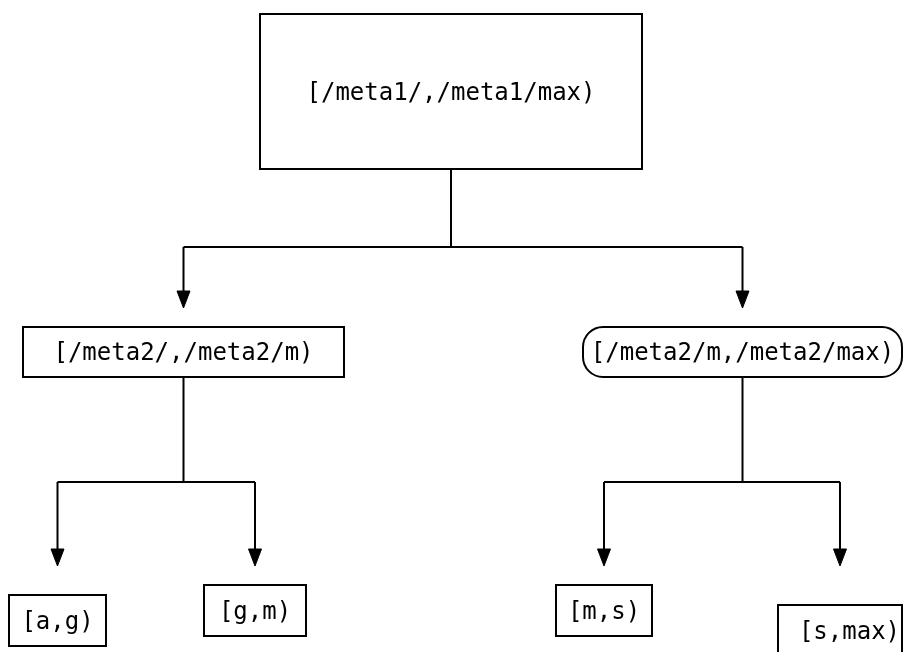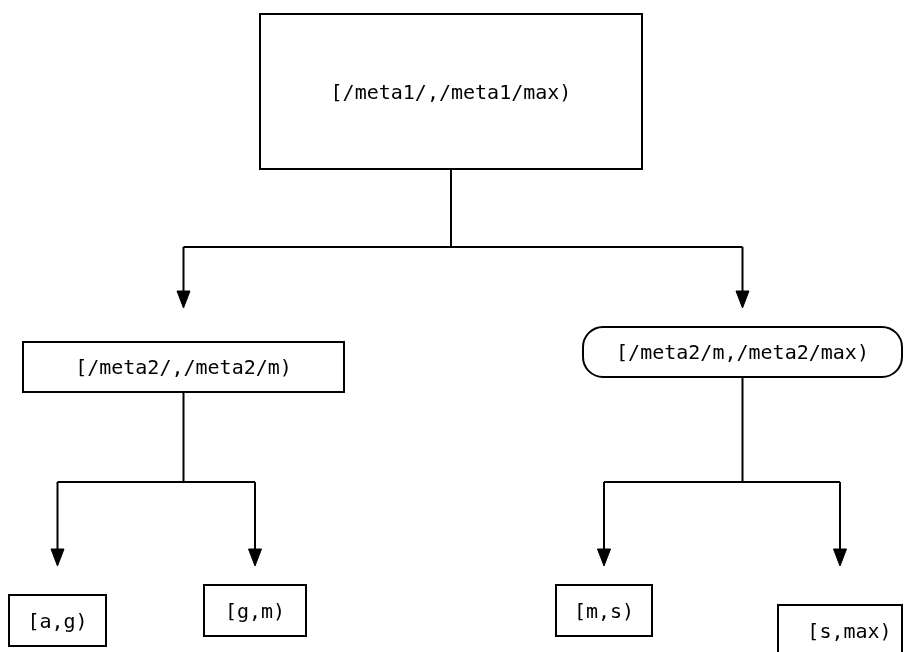--- a/index.html
+++ b/index.html
@@ -42,21 +42,21 @@
   }
   .node {
     position: absolute;
     box-sizing: border-box;
     border: 2px solid var(--node-border);
     background: var(--node-fill);
     color: var(--text);
     display: flex;
     align-items: center;
     justify-content: center;
-    font-size: 20px;
+    font-size: 24px;
     line-height: 1;
     white-space: nowrap;
   }
 </style>
 </head>
 <body>
 
 <div class="canvas">
 
   <svg class="connectors" width="912" height="652" viewBox="0 0 912 652" aria-hidden="true">
@@ -77,21 +77,21 @@
       <path d="M742.5 378 L742.5 482 M604 482 L840 482 M604 482 L604 550 M840 482 L840 550"></path>
       <polygon points="597.5,549 610.5,549 604,566"></polygon>
       <polygon points="833.5,549 846.5,549 840,566"></polygon>
     </g>
   </svg>
 
   <div class="node" style="left:259px; top:13px; width:384px; height:157px;">
     <span>[/meta1/,/meta1/max)</span>
   </div>
 
-  <div class="node" style="left:22px; top:326px; width:323px; height:52px;margin-top:15px;">
+  <div class="node" style="left:22px; top:326px; width:323px; height:52px;">
     <span>[/meta2/,/meta2/m)</span>
   </div>
 
   <div class="node" style="left:582px; top:326px; width:321px; height:52px;border-radius:21px;">
     <span>[/meta2/m,/meta2/max)</span>
   </div>
 
   <div class="node" style="left:8px; top:584px; width:99px; height:53px;margin-top:10px;">
     <span>[a,g)</span>
   </div>

